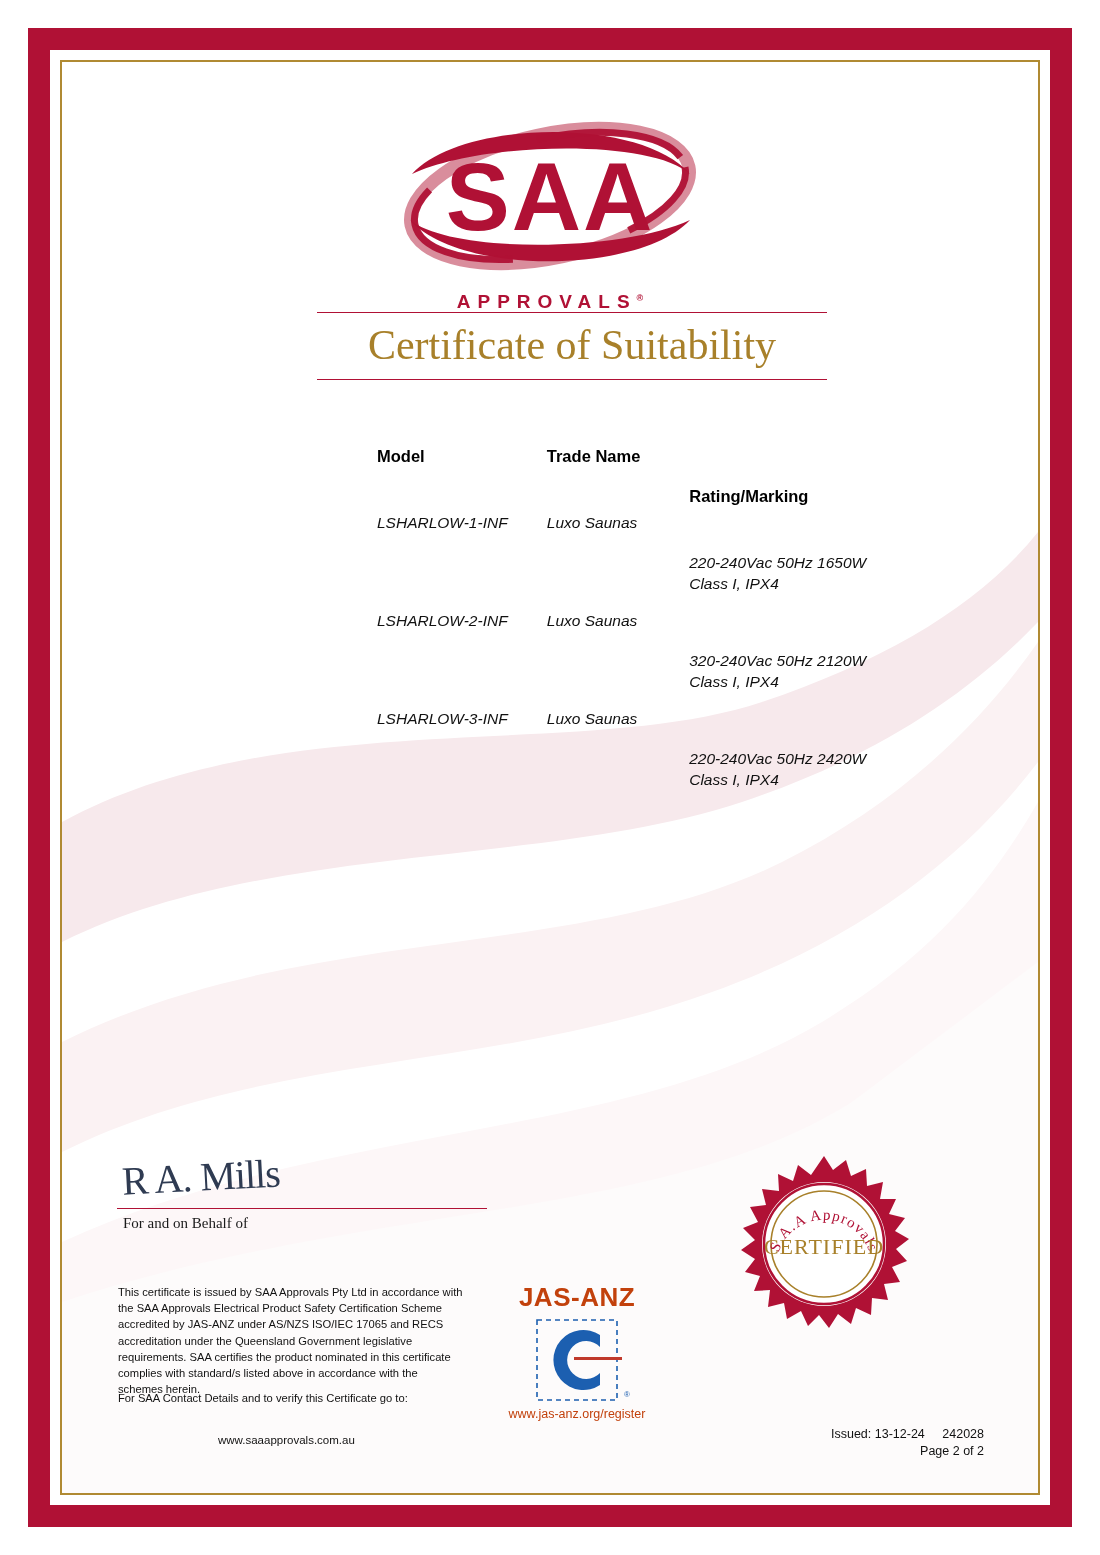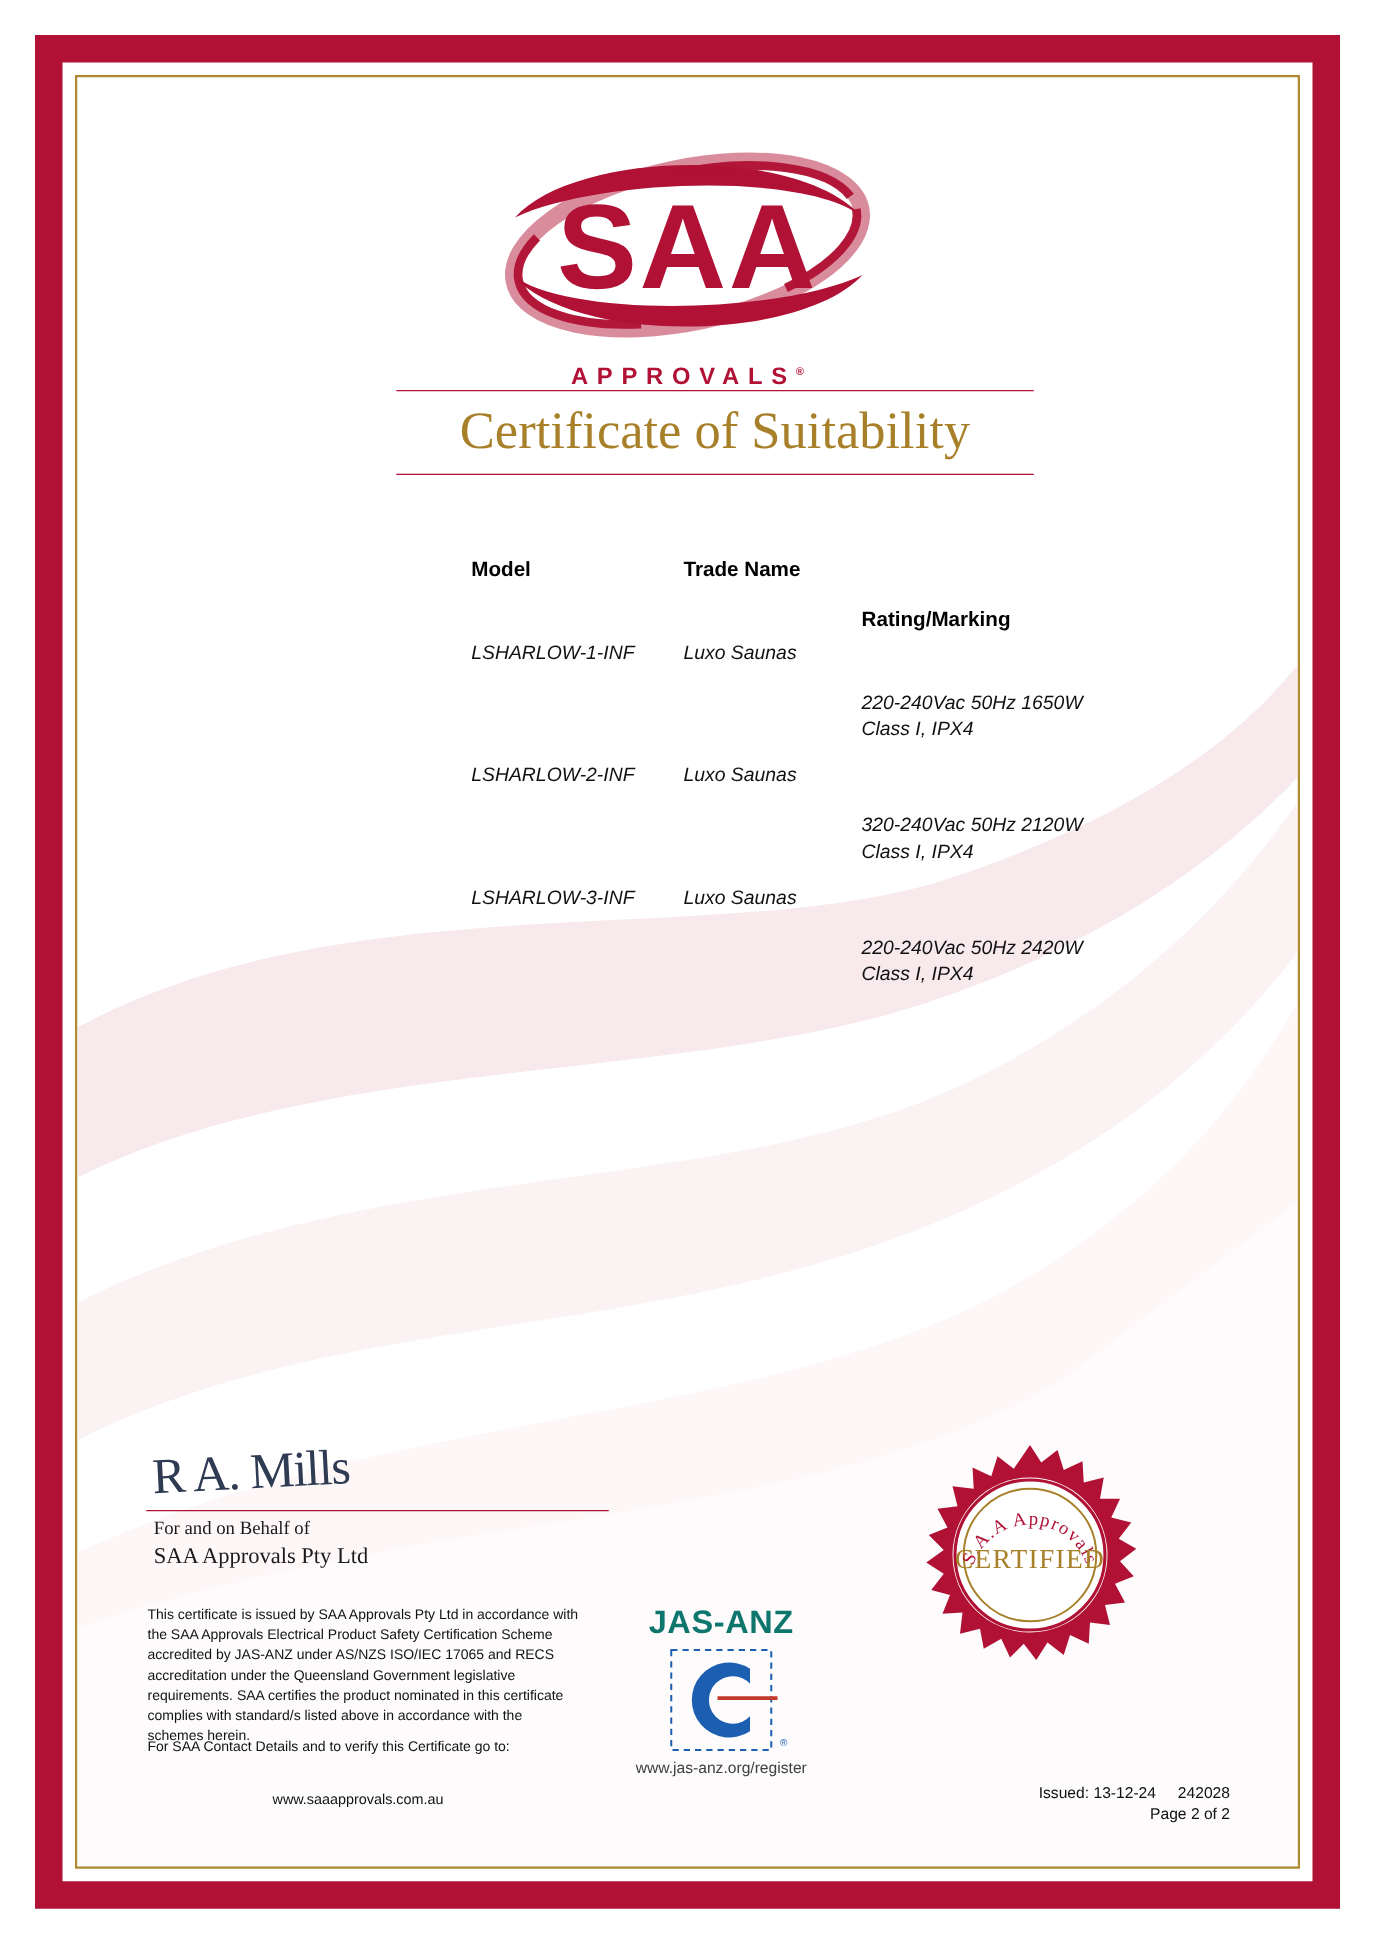--- a/index.html
+++ b/index.html
@@ -202,32 +202,32 @@
   .jasanz {
     position: absolute;
     left: 410px;
     top: 1220px;
     width: 210px;
     text-align: center;
   }
   .jasanz-word {
     font-size: 26px;
     font-weight: bold;
-    color: #0f766e;
+    color: #c2410c;
     letter-spacing: 0.5px;
   }
   .jasanz-mark {
     margin-top: 4px;
     position: relative;
     height: 86px;
   }
   .jasanz-url {
     margin-top: 4px;
     font-size: 12.5px;
-    color: #404040;
+    color: #c2410c;
   }
 
   
   .seal {
     position: absolute;
     left: 672px;
     top: 1092px;
     width: 180px;
     height: 180px;
   }
@@ -316,21 +316,20 @@
           <span>220-240Vac 50Hz 2420W</span>
           <span class="rating-line2">Class I, IPX4</span>
         </div>
       </div>
     </div>
 
     <div class="sig-block">
       <div class="sig-mark">R A. Mills</div>
       <div class="sig-rule"></div>
       <div class="sig-label">For and on Behalf of</div>
-      <div class="sig-company">SAA Approvals Pty Ltd</div>
     </div>
 
     <div class="legal">This certificate is issued by SAA Approvals Pty Ltd in accordance with the SAA Approvals Electrical Product Safety Certification Scheme accredited by JAS-ANZ under AS/NZS ISO/IEC 17065 and RECS accreditation under the Queensland Government legislative requirements. SAA certifies the product nominated in this certificate complies with standard/s listed above in accordance with the schemes herein.</div>
     <div class="legal-2">For SAA Contact Details and to verify this Certificate go to:</div>
     <div class="web-url">www.saaapprovals.com.au</div>
 
     <div class="jasanz">
       <div class="jasanz-word">JAS-ANZ</div>
       <div class="jasanz-mark">
         <svg width="130" height="86" viewBox="0 0 130 86">

